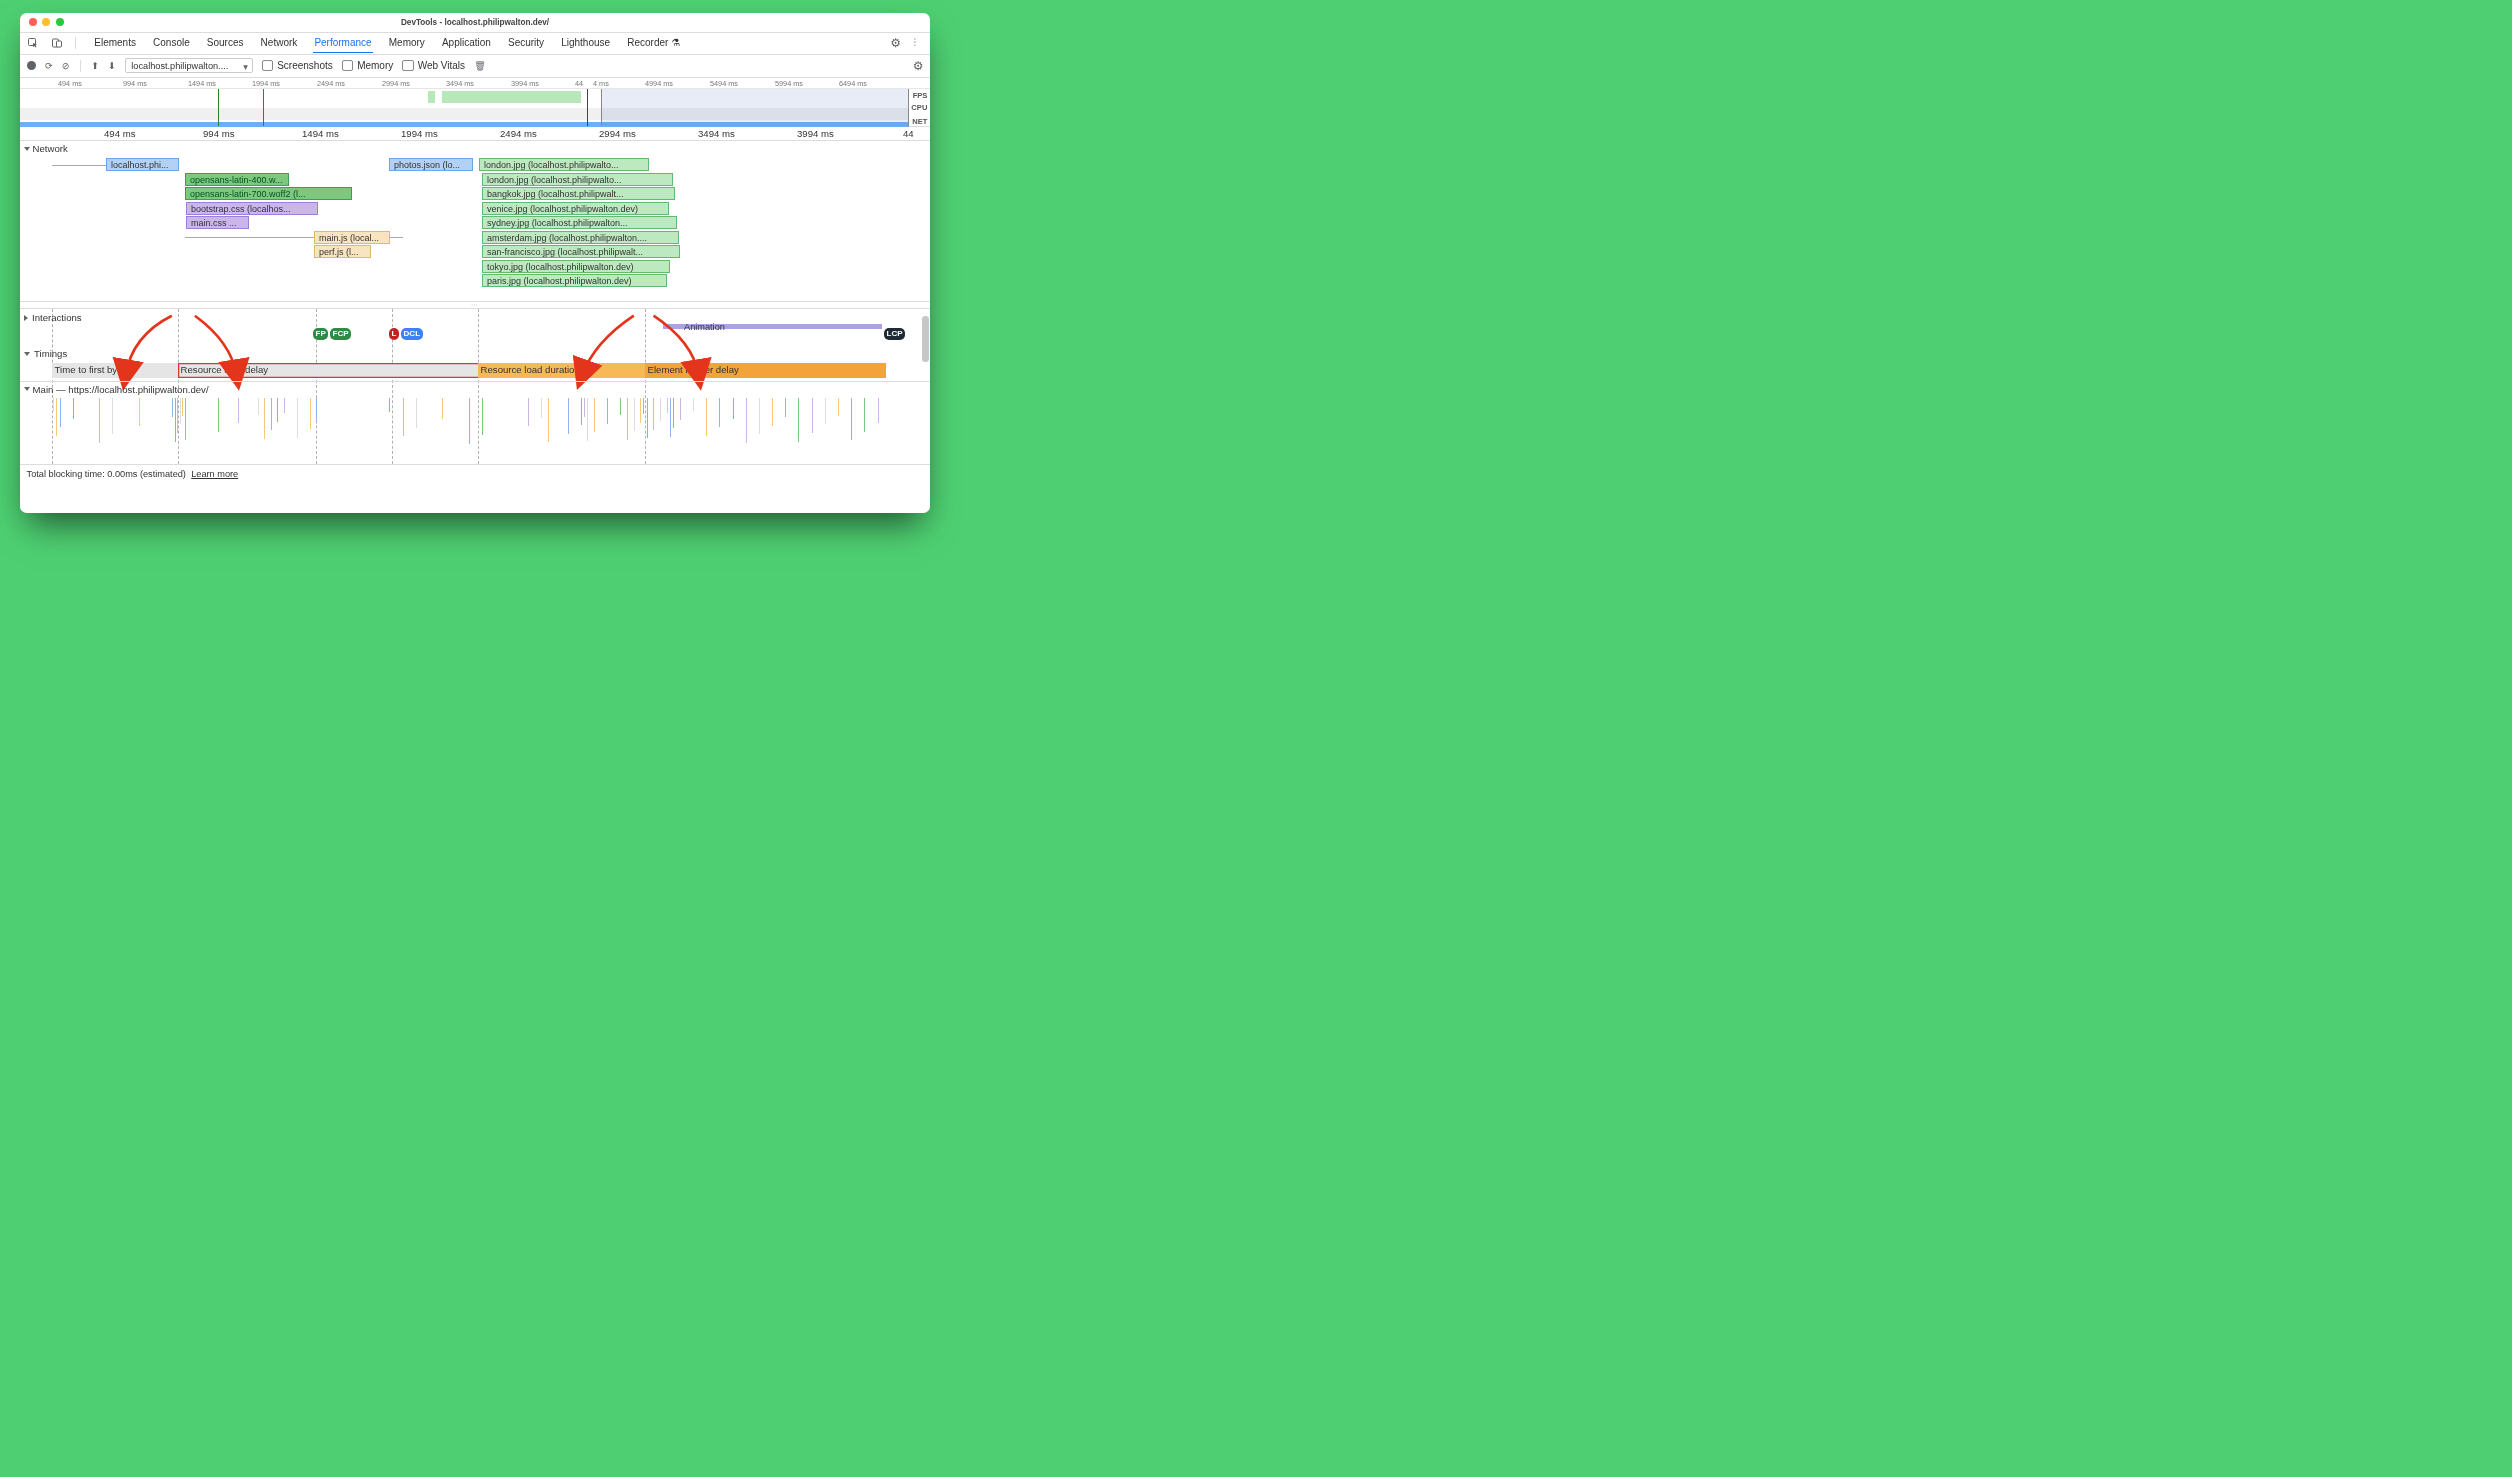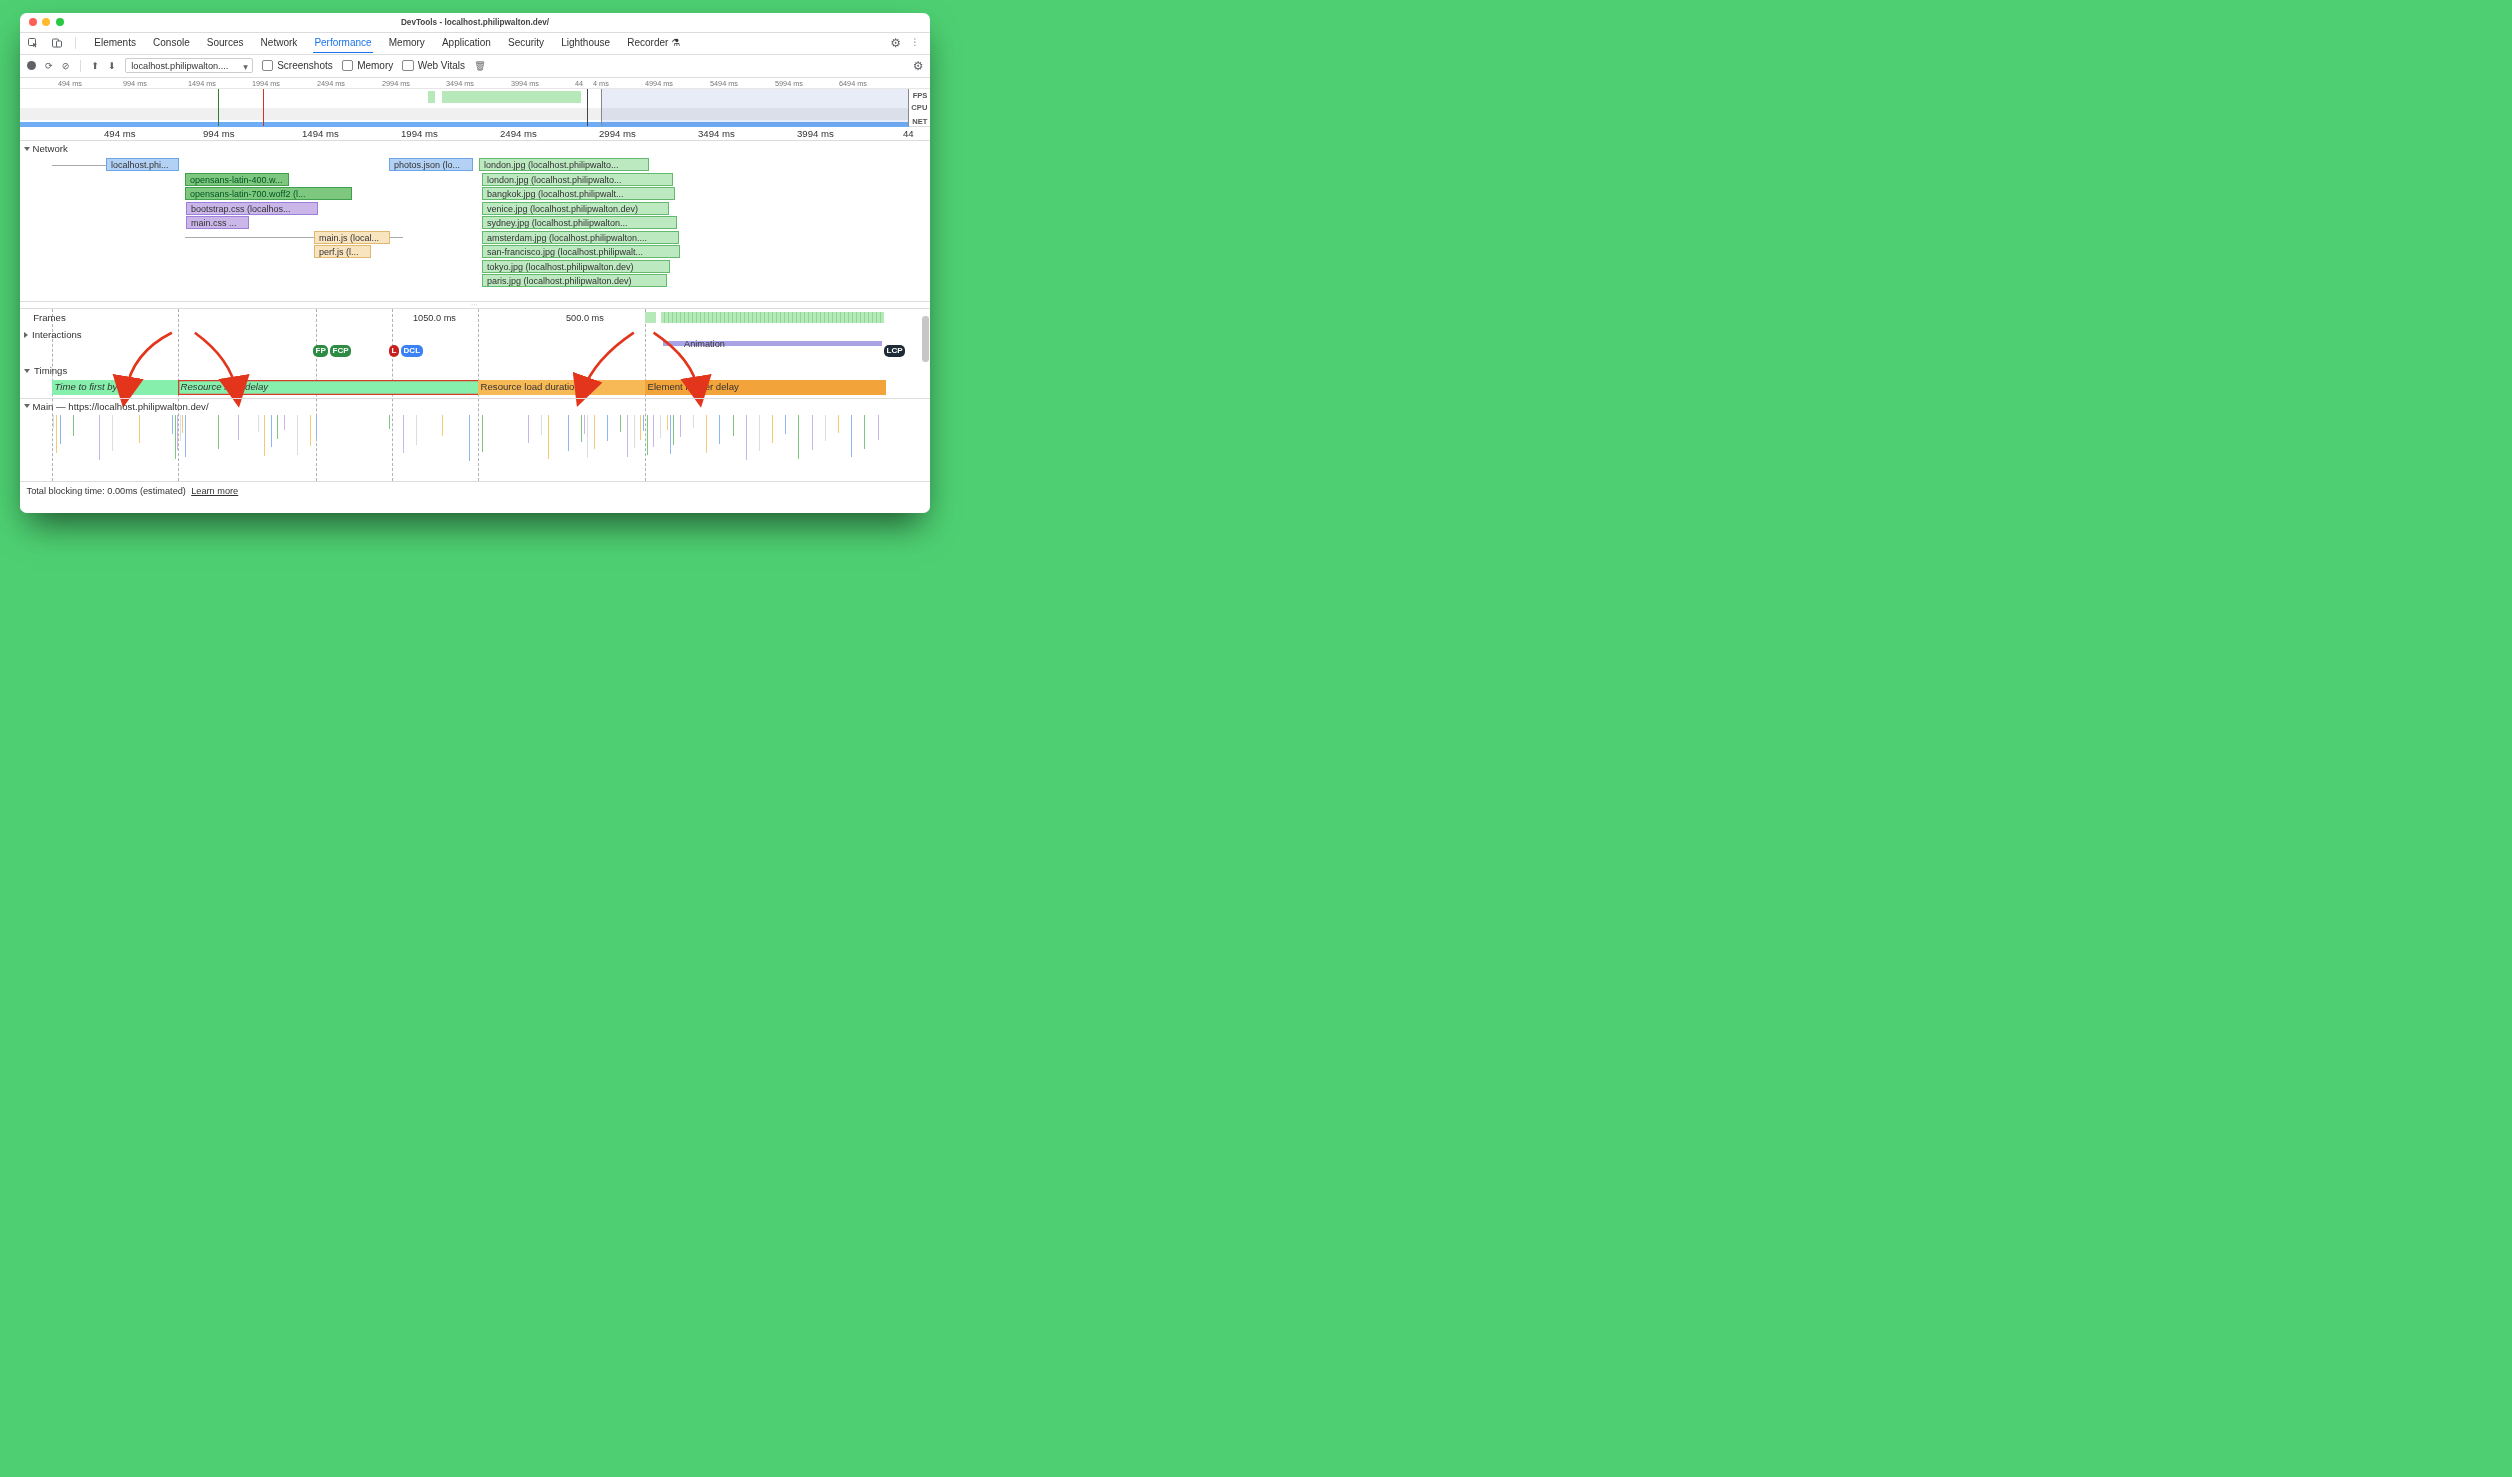--- a/index.html
+++ b/index.html
@@ -91,21 +91,21 @@
   .frames-green{background:#b7e8b9;}
   .frames-green2{
     background: repeating-linear-gradient(90deg,#b7e8b9 0 2.6px,#8fd892 2.6px 4px);
   }
   .anim-bar{position:absolute;height:5.3px;top:14.5px;background:#a9a3e6;}
   .anim-label{position:absolute;top:12.5px;font-size:9.2px;}
 
   .timings-row{height:32px;}
   .timing-bars{position:absolute;left:0;right:6.6px;top:37px;height:14.5px;}
   .tbar{position:absolute;height:14.5px;font-size:9.6px;line-height:14.5px;padding-left:2.6px;white-space:nowrap;}
-  .t-yellow{background:#86efac;font-style:italic;}
+  .t-yellow{background:#e5e5e5;}
   .t-orange1{background:#f7b955;}
   .t-orange2{background:#f2a339;}
   .t-redoutline{box-shadow:inset 0 0 0 1.3px #d53c2a;}
 
   .marker{position:absolute;top:1.3px;height:12px;font-size:8px;font-weight:700;color:#fff;display:flex;align-items:center;padding:0 2.6px;border-radius:5px;}
   .m-green{background:#2d8b43;}
   .m-red{background:#c5221f;}
   .m-blue{background:#3b82f6;}
   .m-dark{background:#1f2a37;}
 
@@ -276,27 +276,20 @@
     <div class="drag-dots">⋯</div>
 
     <div style="position:relative;">
       <div class="dashcol" style="left:32px"></div>
       <div class="dashcol" style="left:158px"></div>
       <div class="dashcol" style="left:296px"></div>
       <div class="dashcol" style="left:372px"></div>
       <div class="dashcol" style="left:458px"></div>
       <div class="dashcol" style="left:625px"></div>
 
-      <div class="section-row frames-row">
-        <span style="margin-left:9.2px">Frames</span>
-        <span class="frame-time" style="left:393px">1050.0 ms</span>
-        <span class="frame-time" style="left:546px">500.0 ms</span>
-        <div class="frames-green" style="left:625px;width:10.6px"></div>
-        <div class="frames-green2" style="left:641px;width:223px"></div>
-      </div>
 
       <div class="section-row">
         <span class="tri right"></span>
         <span style="margin-left:4px">Interactions</span>
         <div class="anim-bar" style="left:643px;width:219px"></div>
         <span class="anim-label" style="left:664px">Animation</span>
       </div>
 
       <div class="section-row timings-row" style="height:55px">
         <span class="tri"></span>

